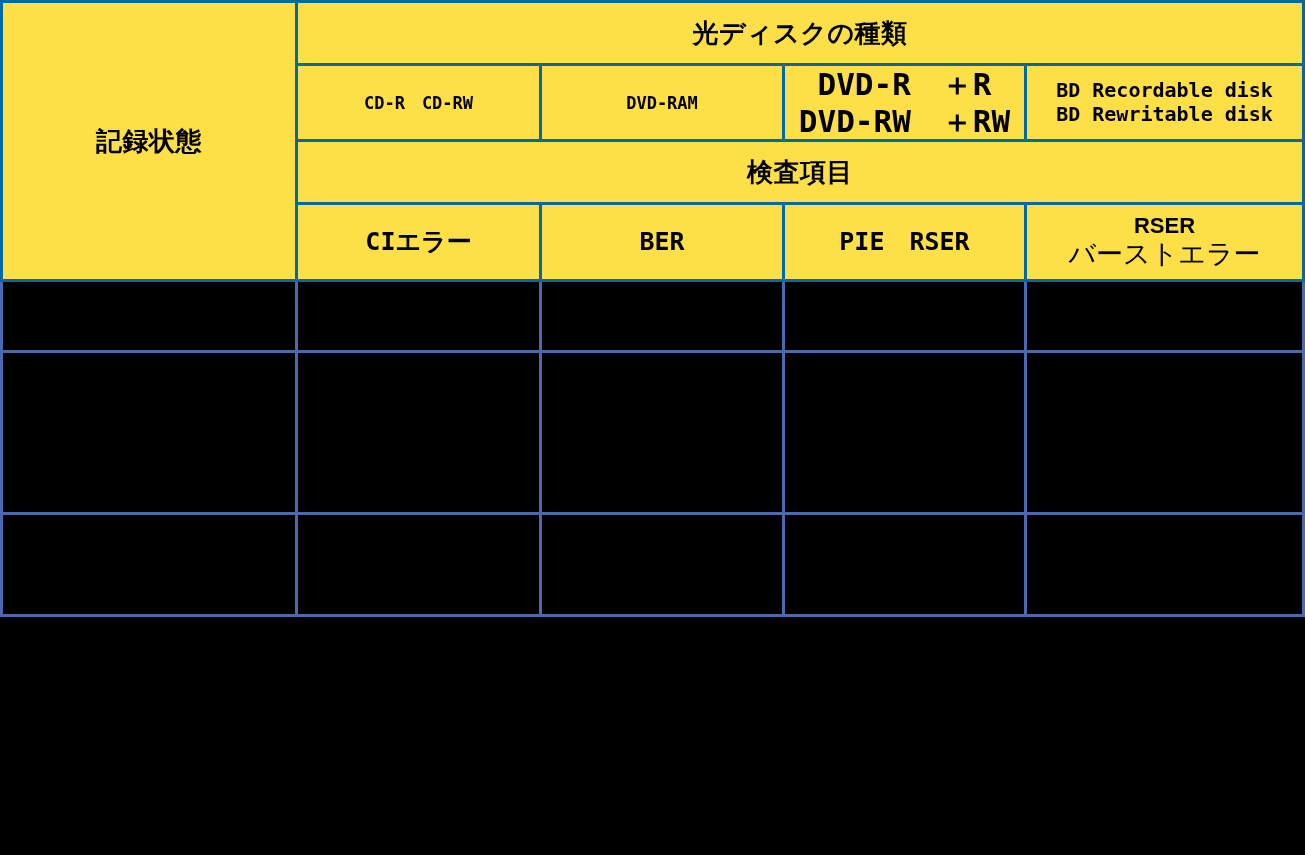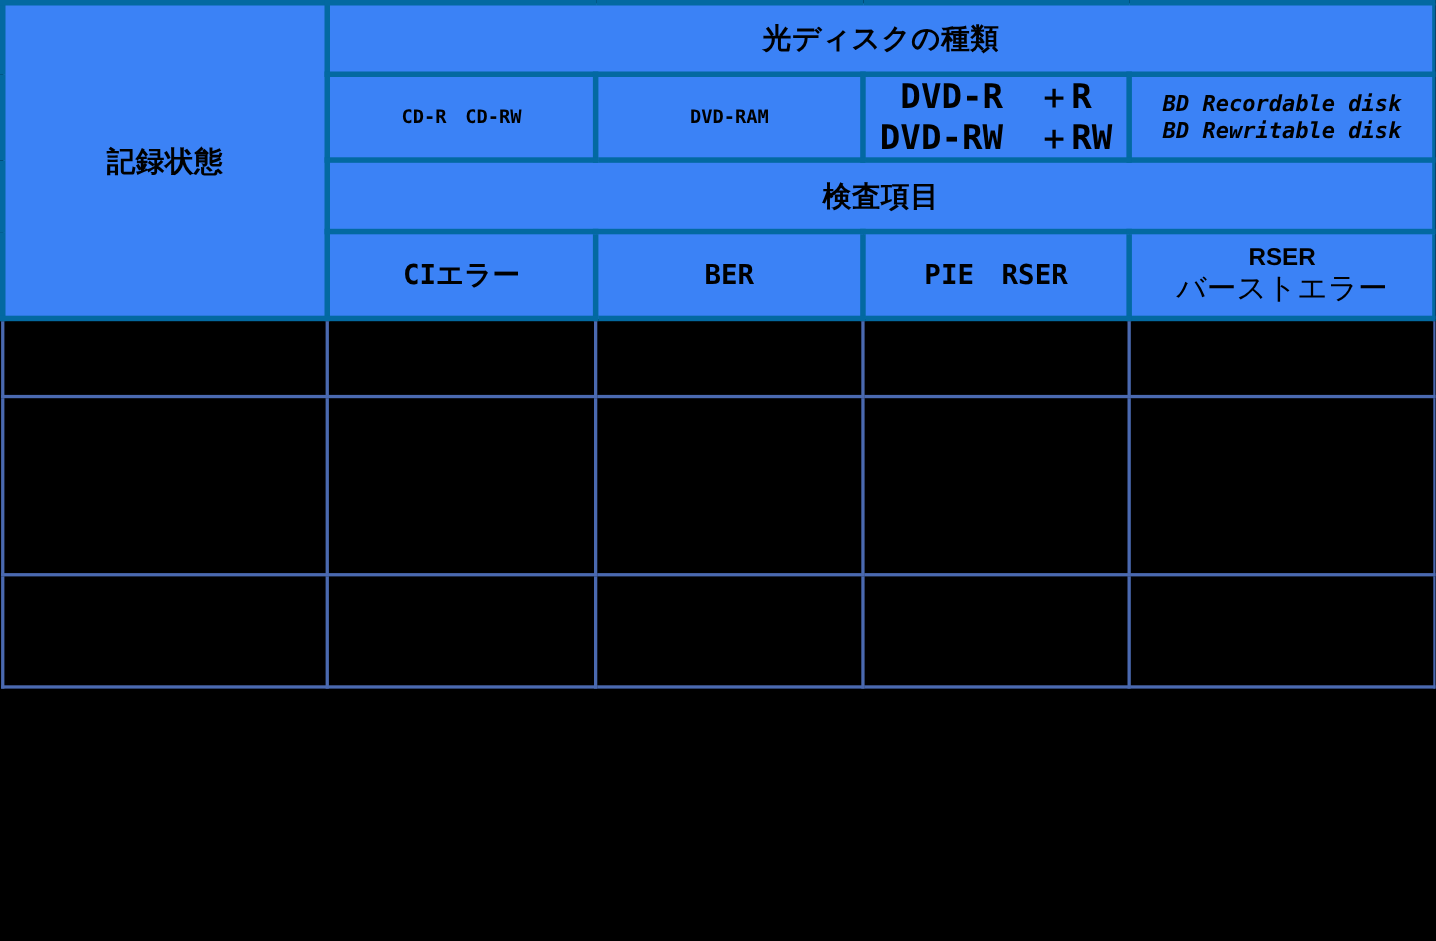--- a/index.html
+++ b/index.html
@@ -28,25 +28,25 @@
   .disc-table {
     position: absolute;
     left: 0px;
     top: 0px;
     width: 1302px;
     border-collapse: collapse;
     table-layout: fixed;
   }
 
   .disc-table td {
-    border: 5px solid #0369a1;
+    border: 3px solid #0369a1;
     padding: 0;
     text-align: center;
     vertical-align: middle;
-    background: #3b82f6;
+    background: #fde047;
     line-height: 1.18;
   }
 
   
   .col-1 { width: 295px; }
   .col-2 { width: 244px; }
   .col-3 { width: 243px; }
   .col-4 { width: 242px; }
   .col-5 { width: 278px; }
 
@@ -73,21 +73,20 @@
   .mono {
     font-family: "DejaVu Sans Mono", "Liberation Mono", monospace;
     font-weight: bold;
   }
 
   .mono-small {
     font-family: "DejaVu Sans Mono", "Liberation Mono", monospace;
     font-weight: bold;
     font-size: 20px;
     line-height: 1.35;
-    font-style: italic;
   }
 
   .two-line {
     font-size: 31px;
     line-height: 1.28;
   }
 
   .item-head {
     height: 74px;
     font-size: 25px;

